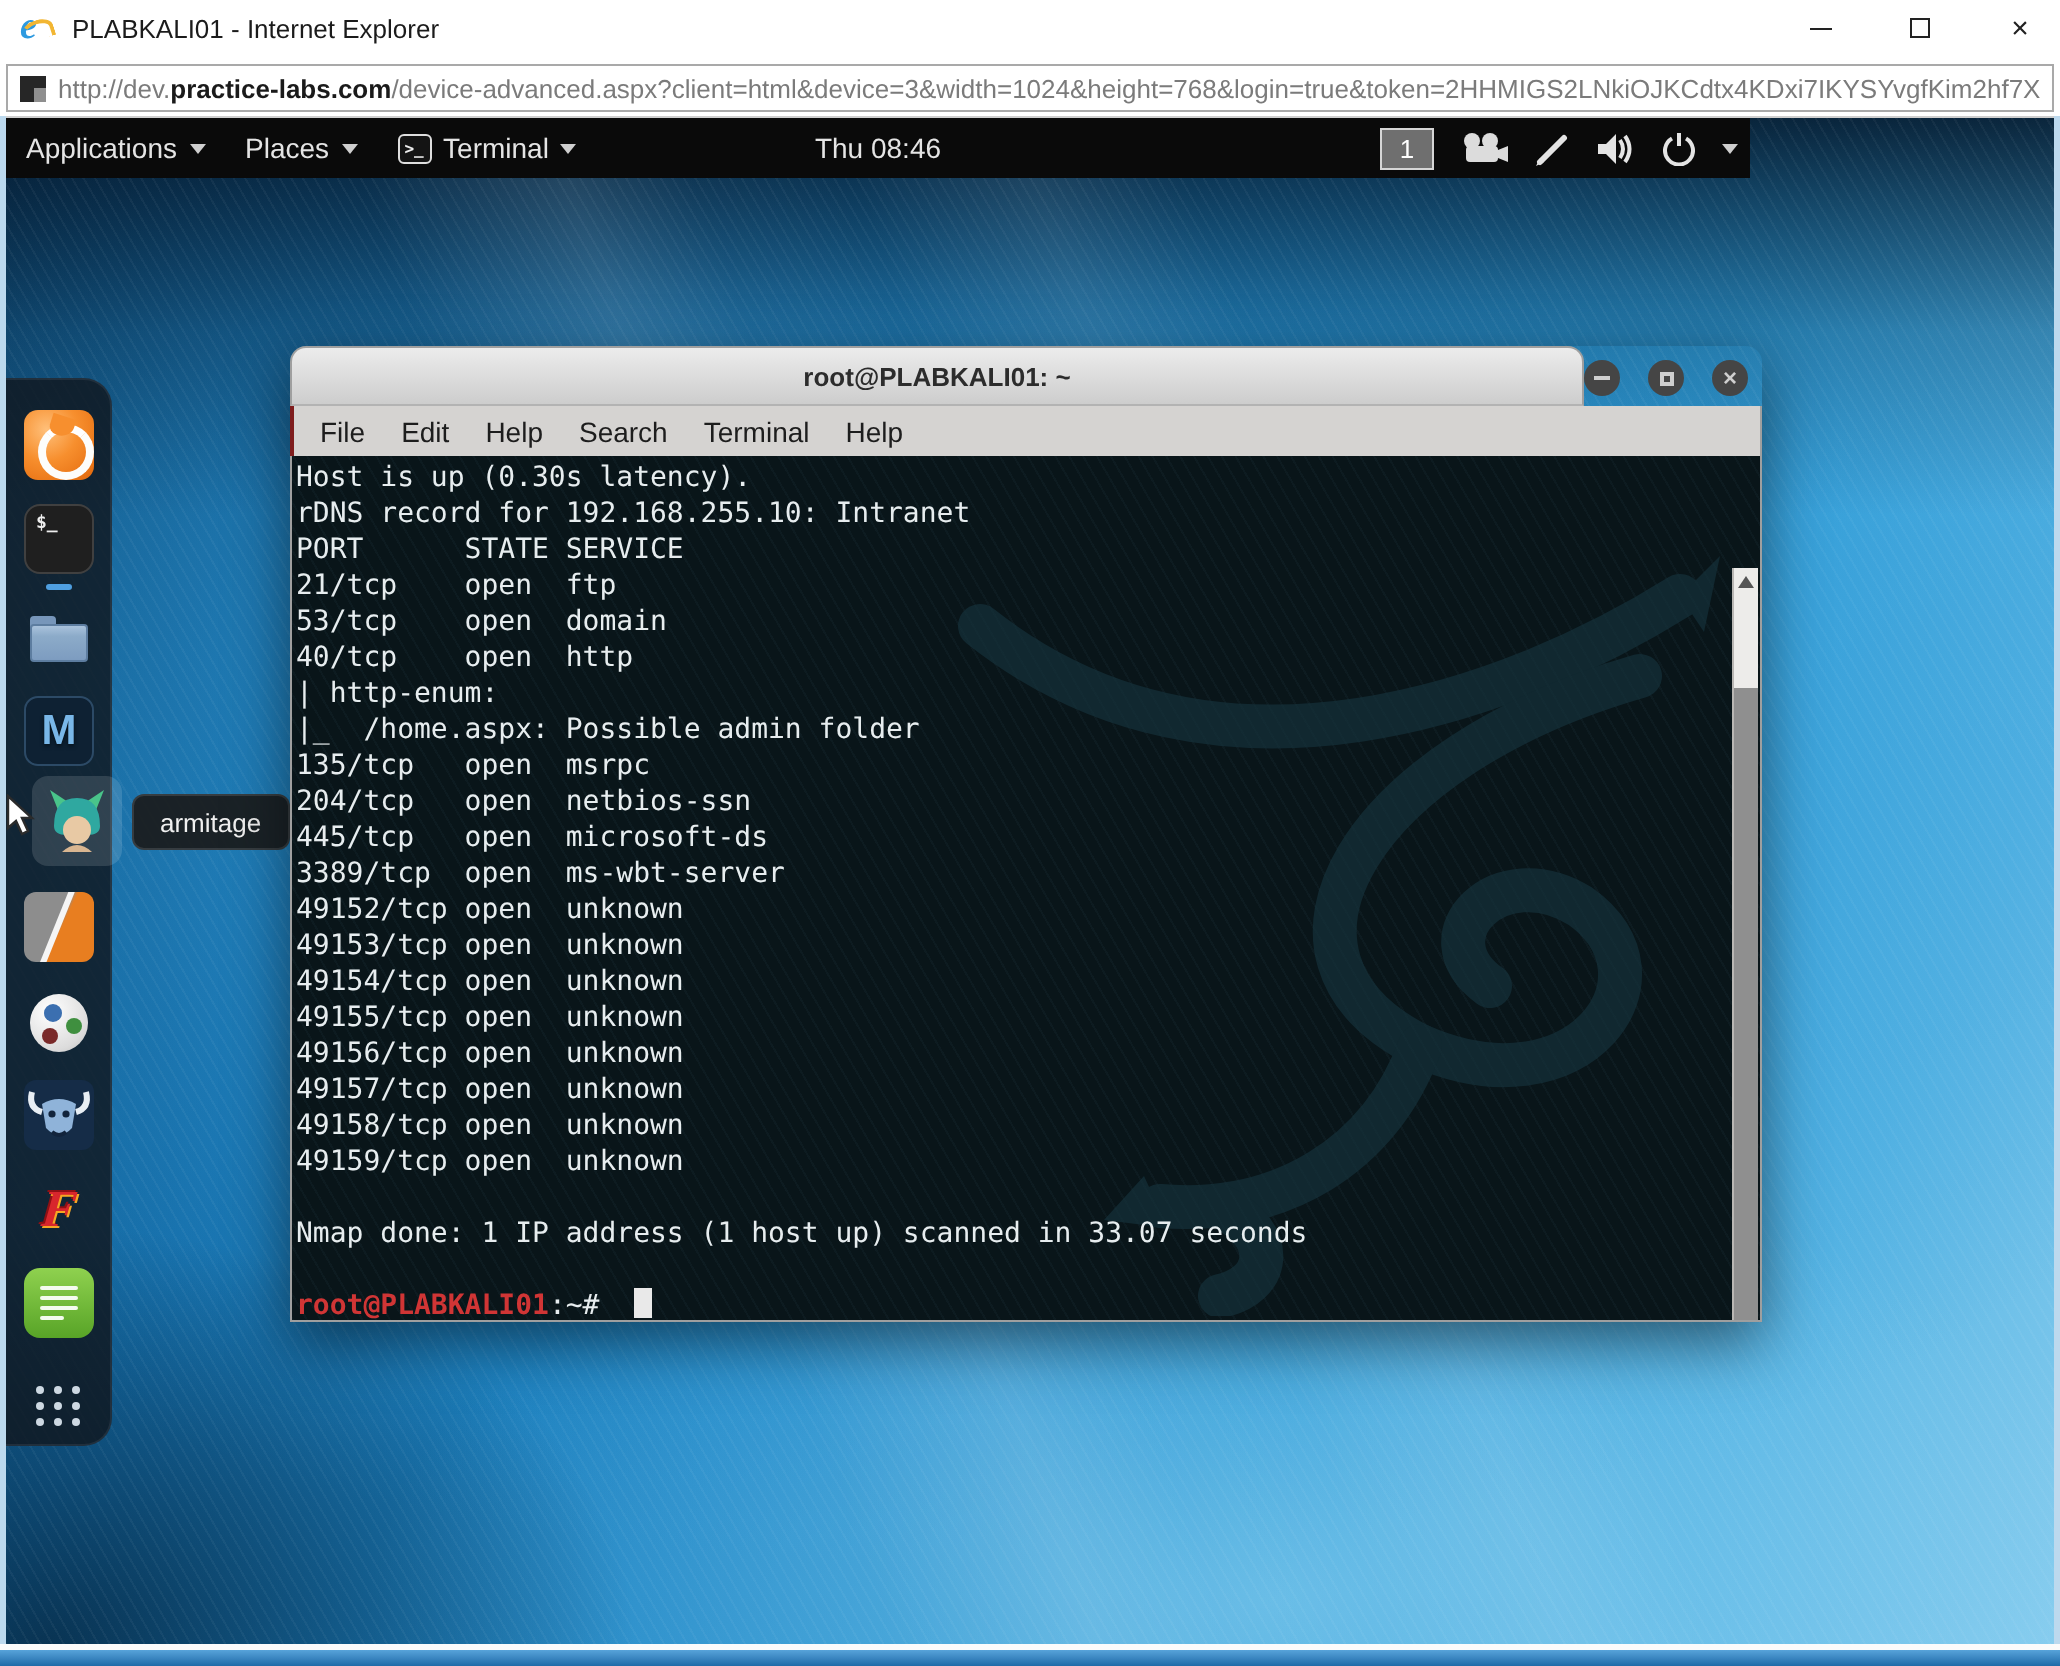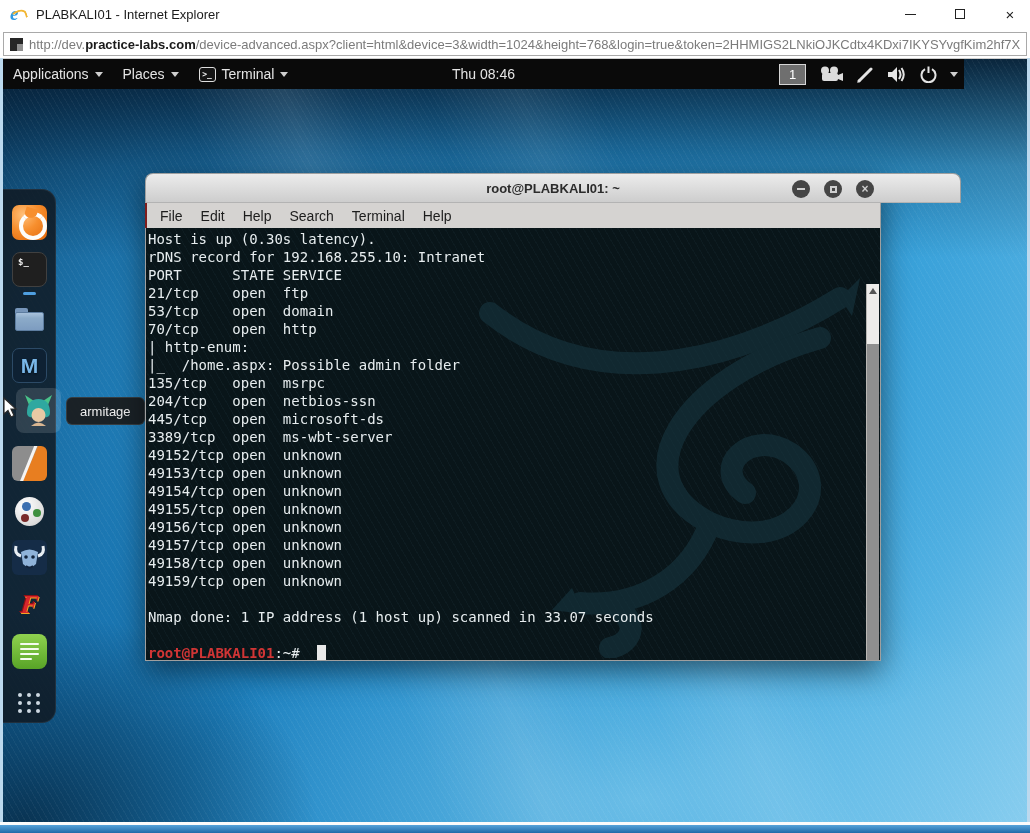--- a/index.html
+++ b/index.html
@@ -41,21 +41,21 @@
       linear-gradient(180deg, rgba(5,24,43,.9) 0%, rgba(5,24,43,.25) 14%, rgba(5,24,43,0) 26%),
       radial-gradient(ellipse 980px 560px at 46% 40%, rgba(47,154,216,.85), rgba(31,117,175,0) 75%),
       linear-gradient(115deg, #0b4068 0%, #146ba6 25%, #1f87c6 48%, #2f9bd5 66%, #58b5e4 85%, #86ccee 100%);
   }
   #wallpaper::before { content:""; position:absolute; inset:0;
     background:linear-gradient(70deg, transparent 34%, rgba(255,255,255,.10) 42%, rgba(255,255,255,.02) 47%, transparent 53%, rgba(255,255,255,.07) 60%, transparent 66%); }
   #wallpaper::after { content:""; position:absolute; inset:0;
     background:repeating-linear-gradient(60deg, rgba(255,255,255,.045) 0 1px, rgba(0,0,0,0) 1px 5px); }
 
   
-  #topbar { left:0; top:0; width:961px; height:30px; background:#0a0a0a; color:#e4e4e4; display:flex; align-items:center; font-size:14px; }
+  #topbar { left:0; top:0; width:872px; height:30px; background:#0a0a0a; color:#e4e4e4; display:flex; align-items:center; font-size:14px; }
   .tb-item { display:flex; align-items:center; gap:6px; padding:0 10px; height:100%; }
   .caret-down { width:0; height:0; border-left:4px solid transparent; border-right:4px solid transparent; border-top:5px solid #cfcfcf; }
   #tb-terminal-icon { width:17px; height:15px; border:1px solid #dedede; border-radius:3px; background:#141414; color:#efefef; font:bold 8px "DejaVu Sans Mono",monospace; display:flex; align-items:center; justify-content:center; }
   #tb-clock { position:absolute; left:0; right:0; text-align:center; pointer-events:none; }
   #tb-right { position:absolute; right:6px; top:0; height:30px; display:flex; align-items:center; gap:13px; }
   #tb-workspace { width:27px; height:21px; background:#6f6f6f; border:1px solid #d6d6d6; color:#fff; font-size:13px; display:flex; align-items:center; justify-content:center; }
   .tb-svg { display:block; }
 
   
   #dock { left:0px; top:130px; width:53px; height:534px; background:rgba(16,22,29,.82); border:1px solid rgba(255,255,255,.07); border-left:none; border-radius:0 14px 14px 0; }
@@ -98,21 +98,21 @@
 
   .ic-apps { background:transparent; }
   .ic-apps .grid { position:absolute; left:6px; top:7px; width:4px; height:4px; border-radius:50%; background:#cdd8e2;
     box-shadow:9px 0 0 #cdd8e2, 18px 0 0 #cdd8e2, 0 8px 0 #cdd8e2, 9px 8px 0 #cdd8e2, 18px 8px 0 #cdd8e2, 0 16px 0 #cdd8e2, 9px 16px 0 #cdd8e2, 18px 16px 0 #cdd8e2; }
 
   #tooltip { left:63px; top:338px; height:28px; padding:0 13px; background:rgba(26,26,26,.92); border:1px solid rgba(255,255,255,.12); border-radius:6px; color:#f0f0f0; font-size:13px; display:flex; align-items:center; }
   #cursor { left:0px; top:338px; }
 
   
   #term { left:142px; top:114px; width:736px; height:488px; box-shadow:0 10px 30px rgba(0,0,0,.5); border-radius:8px 8px 2px 2px; }
-  #t-titlebar { left:0; top:0; width:816px; height:30px; background:linear-gradient(180deg,#ececec,#cdcdcd); border:1px solid #9f9f9f; border-bottom:1px solid #b3b3b3; border-radius:8px 8px 0 0; }
+  #t-titlebar { left:0; top:0; width:647px; height:30px; background:linear-gradient(180deg,#ececec,#cdcdcd); border:1px solid #9f9f9f; border-bottom:1px solid #b3b3b3; border-radius:8px 8px 0 0; }
   #t-title { width:100%; text-align:center; line-height:29px; font-size:13px; font-weight:bold; color:#2c2c2c; }
   .t-btn { position:absolute; top:6px; width:18px; height:18px; border-radius:50%; background:#454545; display:flex; align-items:center; justify-content:center; }
   #t-min { left:646px; } #t-max { left:678px; } #t-close { left:710px; }
   .t-btn .bar { width:8px; border-top:2px solid #cfcfcf; }
   .t-btn .sq { width:7px; height:7px; border:2px solid #cfcfcf; }
   .t-btn .x { color:#cfcfcf; font-size:12px; font-weight:bold; line-height:1; }
 
   #t-menubar { left:0; top:30px; width:736px; height:25px; background:#d5d3d1; border-left:2px solid #7f1d1d; border-right:1px solid #9f9f9f; display:flex; align-items:center; padding-left:4px; }
   .menu-item { font-size:14px; color:#1d1d1d; padding:0 9px; }
 
@@ -318,21 +318,21 @@
             <polygon points="380,40 400,20 392,58"></polygon>
             <polygon points="112,330 92,352 124,356"></polygon>
           </g>
         </svg>
         <div id="term-lines">
             <div class="tline">Host is up (0.30s latency).</div>
             <div class="tline">rDNS record for 192.168.255.10: Intranet</div>
             <div class="tline">PORT      STATE SERVICE</div>
             <div class="tline">21/tcp    open  ftp</div>
             <div class="tline">53/tcp    open  domain</div>
-            <div class="tline">70/tcp    open  http</div>
+            <div class="tline">40/tcp    open  http</div>
             <div class="tline">| http-enum:</div>
             <div class="tline">|_  /home.aspx: Possible admin folder</div>
             <div class="tline">135/tcp   open  msrpc</div>
             <div class="tline">204/tcp   open  netbios-ssn</div>
             <div class="tline">445/tcp   open  microsoft-ds</div>
             <div class="tline">3389/tcp  open  ms-wbt-server</div>
             <div class="tline">49152/tcp open  unknown</div>
             <div class="tline">49153/tcp open  unknown</div>
             <div class="tline">49154/tcp open  unknown</div>
             <div class="tline">49155/tcp open  unknown</div>

